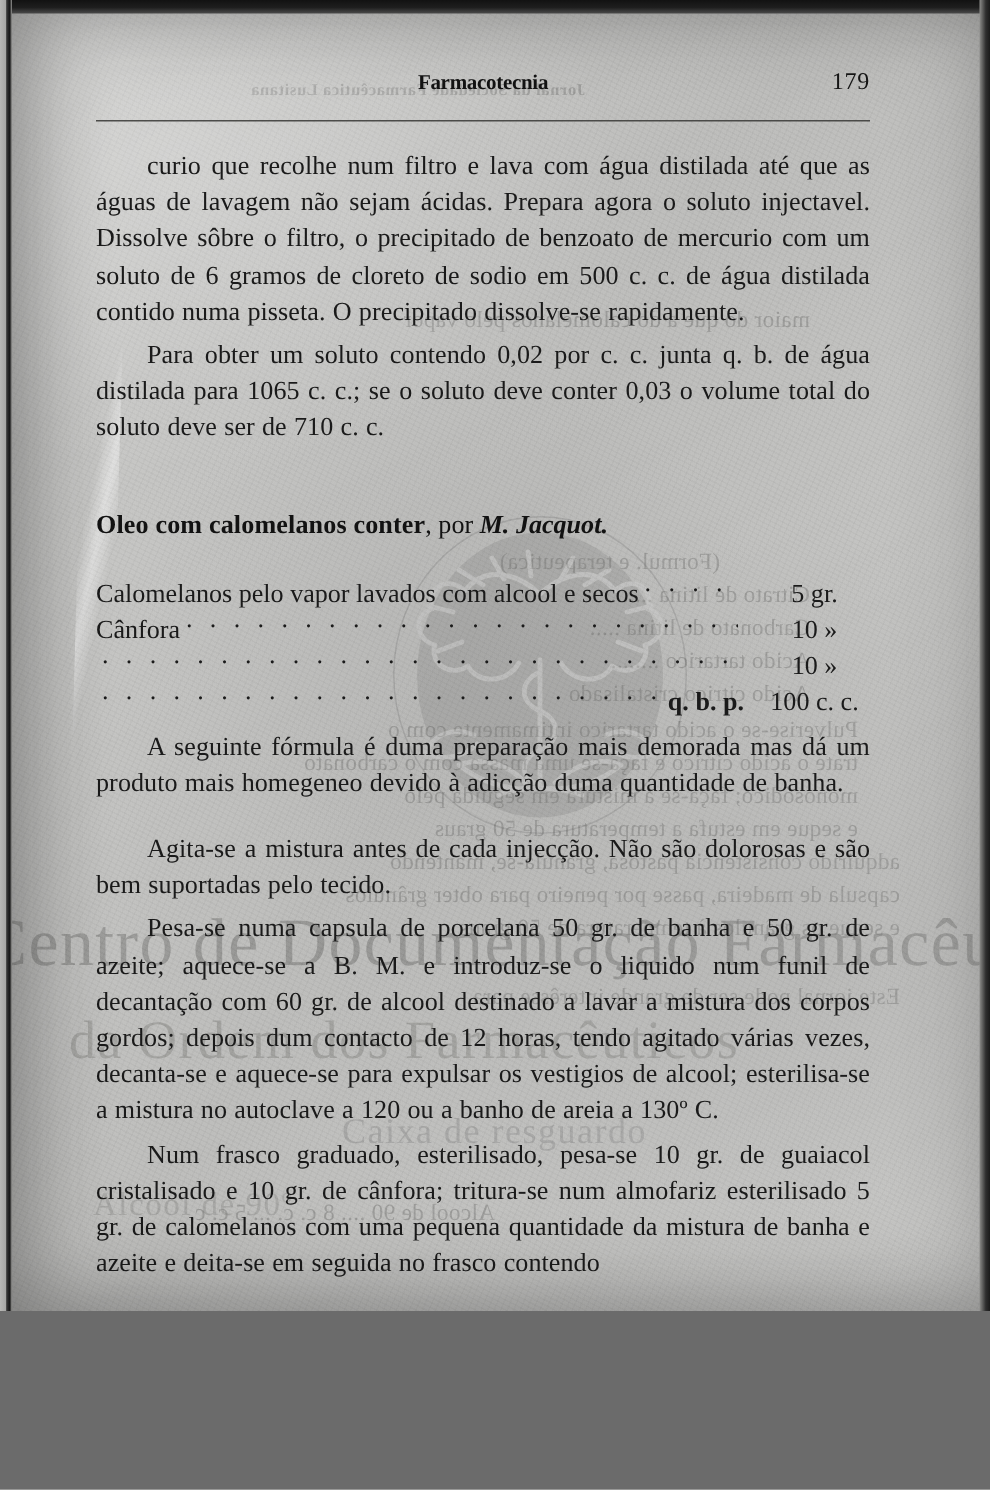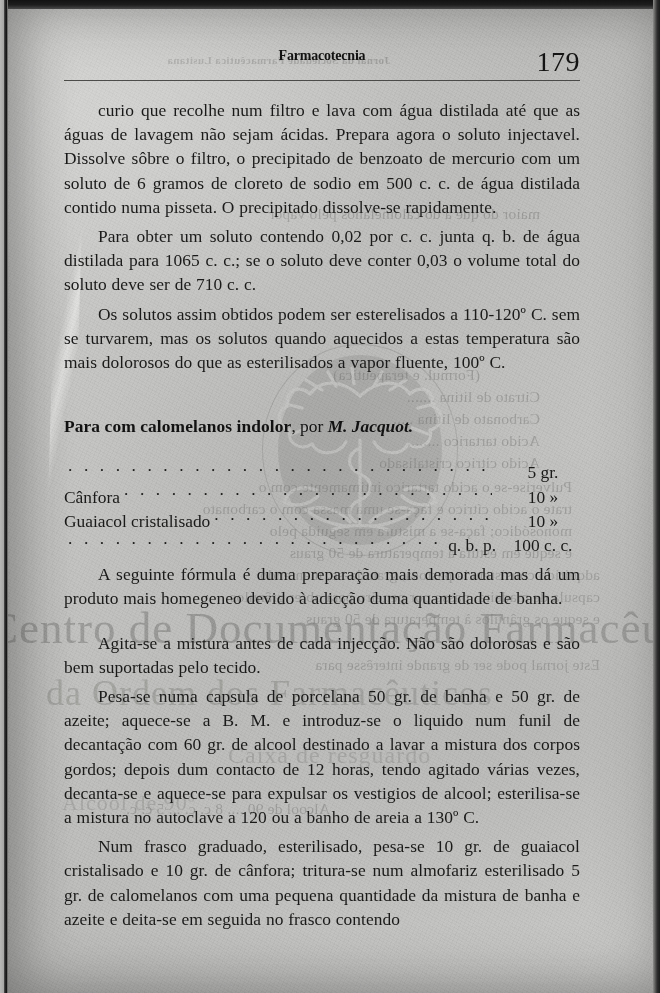--- a/index.html
+++ b/index.html
@@ -4,21 +4,21 @@
 <title>Farmacotecnia 179</title>
 <style>
   html, body {
     margin: 0;
     padding: 0;
     background: #6b6b6b;
   }
   .page-scan {
     position: relative;
     width: 660px;
-    height: 993px;
+    height: 874px;
     overflow: hidden;
     background: #c6c6c4;
     font-family: "Liberation Serif", serif;
     color: #1c1c1c;
   }
   
   .paper-grain {
     position: absolute;
     inset: 0;
     background:
@@ -176,21 +176,21 @@
     top: 0;
     font-size: 14px;
     font-weight: bold;
     letter-spacing: -0.2px;
     color: #131313;
     font-family: "Liberation Serif", serif;
   }
   .head-folio {
     position: absolute;
     right: 0; top: -2px;
-    font-size: 28px;
+    font-size: 16px;
     color: #151515;
     letter-spacing: 0.5px;
   }
   .head-rule {
     position: absolute;
     left: 64px; top: 80px;
     width: 516px; height: 0;
     border-top: 1.4px solid #3a3a38;
     opacity: 0.88;
   }
@@ -253,20 +253,21 @@
     content: ". . . . . . . . . . . . . . . . . . . . . . . . . . . . . . . . . . . . . . . . . . . . . . . . . . . . . . . . . . .";
     position: absolute;
     left: 0; bottom: 1px;
     white-space: nowrap;
     letter-spacing: 3.6px;
     font-size: 17.4px;
   }
   .fr-qual {
     flex: 0 0 auto;
     padding-right: 10px;
+    font-weight: bold;
   }
   .fr-amount {
     flex: 0 0 auto;
     text-align: center;
     min-width: 74px;
   }
   .formula-after { padding-top: 20px; }
 
   .tail-space { height: 70px; }
 </style>
@@ -323,40 +324,39 @@
     <div class="running-head">
       <div class="head-title">Farmacotecnia</div>
       <div class="head-folio">179</div>
     </div>
     <div class="head-rule"></div>
 
     <div class="textblock">
 
       <p class="para">curio que recolhe num filtro e lava com água distilada até que as águas de lavagem não sejam ácidas. Prepara agora o soluto injectavel. Dissolve sôbre o filtro, o precipitado de benzoato de mercurio com um soluto de 6 gramos de cloreto de sodio em 500 c. c. de água distilada contido numa pisseta. O precipitado dissolve-se rapidamente.</p>
       <p class="para gap">Para obter um soluto contendo 0,02 por c. c. junta q. b. de água distilada para 1065 c. c.; se o soluto deve conter 0,03 o volume total do soluto deve ser de 710 c. c.</p>
-      <p class="para gap">Os solutos assim obtidos podem ser esterelisados a 110-120º C. sem se turvarem, mas os solutos quando aquecidos a estas temperatura são mais dolorosos do que as esterilisados a vapor fluente, 100º C.</p>
 
       <h2 class="section-heading">
-        <span class="hd-name">Para com calomelanos indolor</span><span class="hd-by">, por </span><span class="hd-author">M. Jacquot.</span>
+        <span class="hd-name">Oleo com calomelanos conter</span><span class="hd-by">, por </span><span class="hd-author">M. Jacquot.</span>
       </h2>
 
       <ul class="formula-list">
         <li class="formula-row">
+          <span class="fr-name">Calomelanos pelo vapor lavados com alcool e secos</span>
           <span class="fr-leader"></span>
           <span class="fr-qual"></span>
           <span class="fr-amount">5 gr.</span>
         </li>
         <li class="formula-row">
           <span class="fr-name">Cânfora</span>
           <span class="fr-leader"></span>
           <span class="fr-qual"></span>
           <span class="fr-amount">10 »</span>
         </li>
         <li class="formula-row">
-          <span class="fr-name">Guaiacol cristalisado</span>
           <span class="fr-leader"></span>
           <span class="fr-qual"></span>
           <span class="fr-amount">10 »</span>
         </li>
         <li class="formula-row">
           <span class="fr-leader"></span>
           <span class="fr-qual">q. b. p.</span>
           <span class="fr-amount">100 c. c.</span>
         </li>
       </ul>

